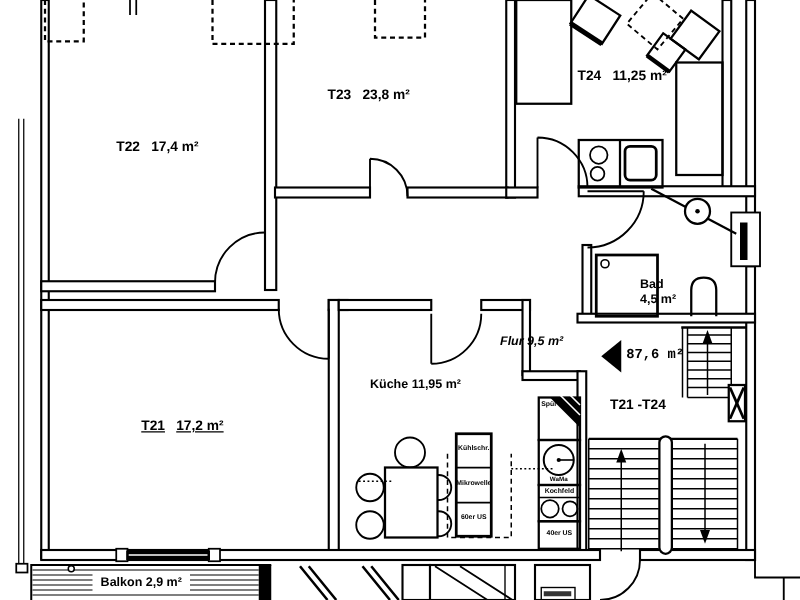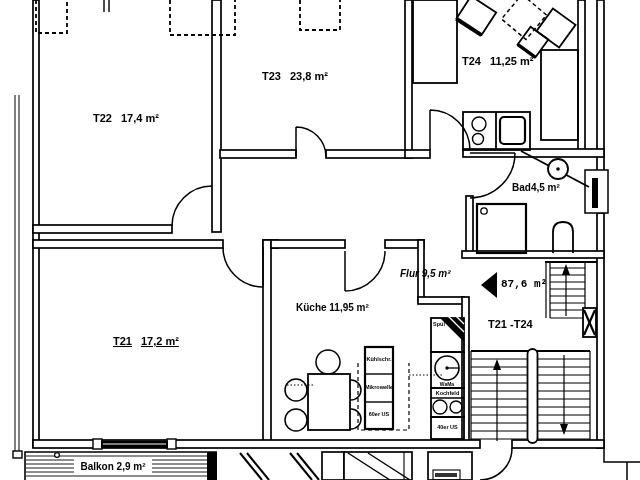--- a/index.html
+++ b/index.html
@@ -3,21 +3,21 @@
 <meta charset="utf-8">
 <style>
   html,body{margin:0;padding:0;background:#fff;}
   .canvas{position:relative;width:640px;height:480px;background:#fff;overflow:hidden;
           font-family:"Liberation Sans",sans-serif;}
   svg.plan{position:absolute;left:0;top:0;}
   .lbl{position:absolute;color:#000;font-weight:bold;white-space:nowrap;display:flex;}
   .lbl .gap{display:inline-block;width:9px;}
   .fs11{font-size:11px;}
   .fs10{font-size:10px;}
-  .bad-lbl{flex-direction:row;line-height:12px;}
+  .bad-lbl{flex-direction:column;line-height:12px;margin-top:40px;}
   .balkon-lbl{background:#fff;justify-content:center;align-items:center;
               width:78px;height:14px;font-size:10px;}
   .tiny{position:absolute;color:#000;font-weight:bold;font-size:5.5px;
         text-align:center;white-space:nowrap;}
 </style>
 </head>
 <body>
 
 <div class="canvas">
 

